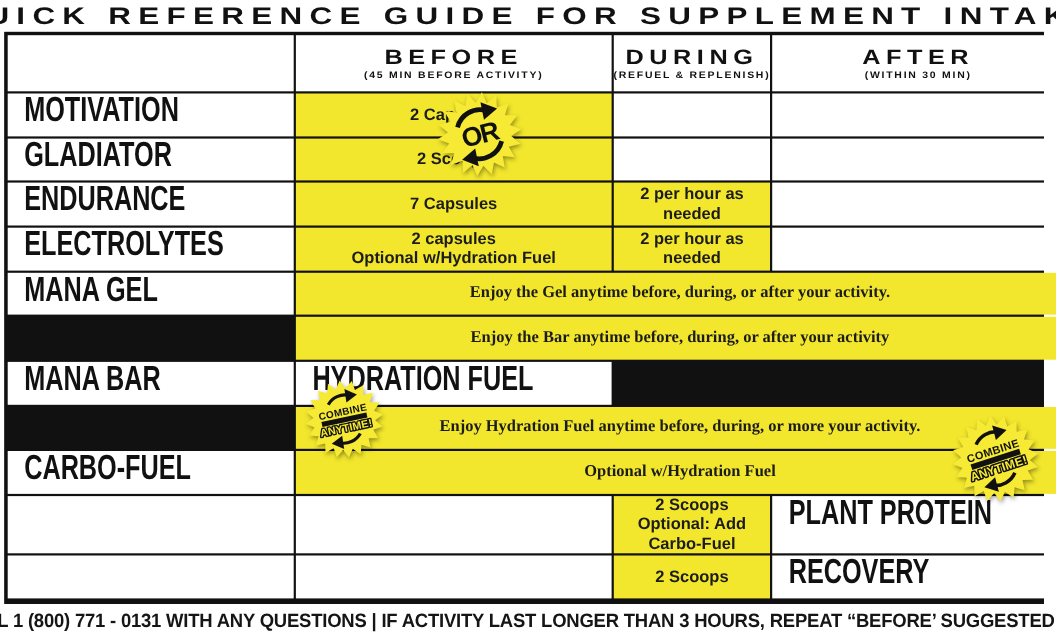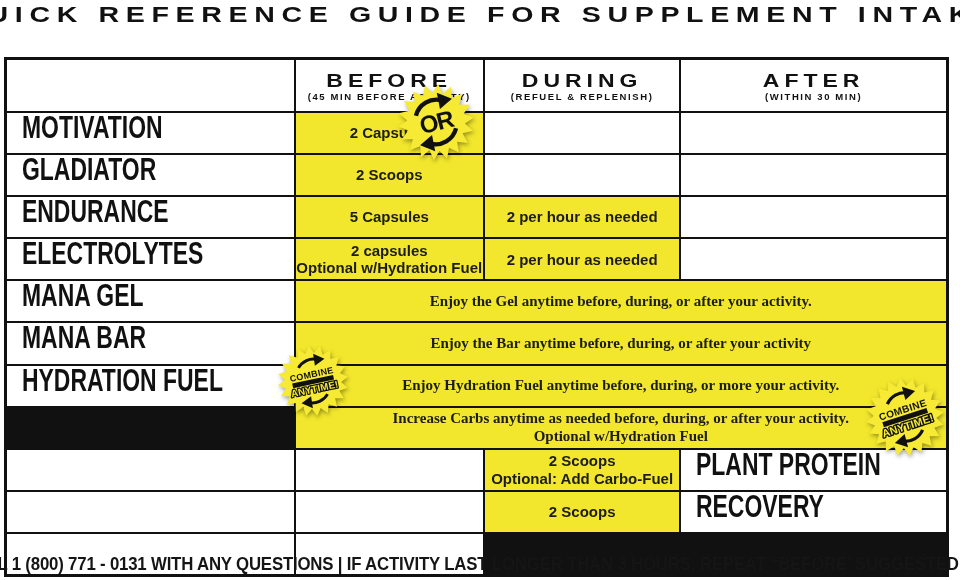--- a/index.html
+++ b/index.html
@@ -19,21 +19,20 @@
     transform:scale(1.02,.78);white-space:nowrap;
   }
   
   .table{
     position:absolute;left:4px;top:29px;width:945px;height:520px;
     box-sizing:border-box;border:3px solid #111;background:#111;
     display:grid;
     grid-template-columns:253fr 222fr 230fr 245fr;
     grid-template-rows:51px repeat(11,1fr);
     gap:2px;
-    margin-top:28px;
   }
   .cell{background:#fff;display:flex;align-items:center;justify-content:center;
         flex-direction:column;overflow:visible;}
   .y{background:var(--hl);}
   .span3{grid-column:2 / span 3;font-family:Liberation Serif, serif;}
   
   .head .h1{font-size:23px;font-weight:700;letter-spacing:5px;color:#111;
             transform:scale(1,.82);line-height:22px;white-space:nowrap;}
   .head .h2{font-size:9.5px;font-weight:700;letter-spacing:1.6px;color:#111;
             transform:scale(1,.9);margin-top:0px;white-space:nowrap;}
@@ -106,21 +105,21 @@
   <div class="cell y">
       <span class="t">2 Scoops</span>
     </div>
   <div class="cell"></div>
   <div class="cell"></div>
 
   <div class="cell lbl">
       <span>ENDURANCE</span>
     </div>
   <div class="cell y">
-      <span class="t">5 Capsules</span>
+      <span class="t">7 Capsules</span>
     </div>
   <div class="cell y">
       <span class="t">2 per hour as needed</span>
     </div>
   <div class="cell"></div>
 
   <div class="cell lbl">
       <span>ELECTROLYTES</span>
     </div>
   <div class="cell y">
@@ -132,36 +131,38 @@
     </div>
   <div class="cell"></div>
 
   <div class="cell lbl">
       <span>MANA GEL</span>
     </div>
   <div class="cell y span3">
       <span class="t">Enjoy the Gel anytime before, during, or after your activity.</span>
     </div>
 
+  <div class="cell y span3">
+      <span class="t">Enjoy the Bar anytime before, during, or after your activity</span>
+    </div>
   <div class="cell lbl">
       <span>MANA BAR</span>
     </div>
-  <div class="cell y span3">
-      <span class="t">Enjoy the Bar anytime before, during, or after your activity</span>
-    </div>
 
   <div class="cell lbl">
       <span>HYDRATION FUEL</span>
     </div>
   <div class="cell y span3">
       <span class="t">Enjoy Hydration Fuel anytime before, during, or more your activity.</span>
     </div>
 
-  <div class="cell y span3">
-    <span class="t">Increase Carbs anytime as needed before, during, or after your activity.</span>
+  <div class="cell lbl">
+      <span>CARBO-FUEL</span>
+    </div>
+  <div class="cell y span3">
     <span class="t">Optional w/Hydration Fuel</span>
   </div>
 
   <div class="cell"></div>
   <div class="cell"></div>
   <div class="cell y">
     <span class="t">2 Scoops</span>
     <span class="t">Optional: Add Carbo-Fuel</span>
   </div>
 

